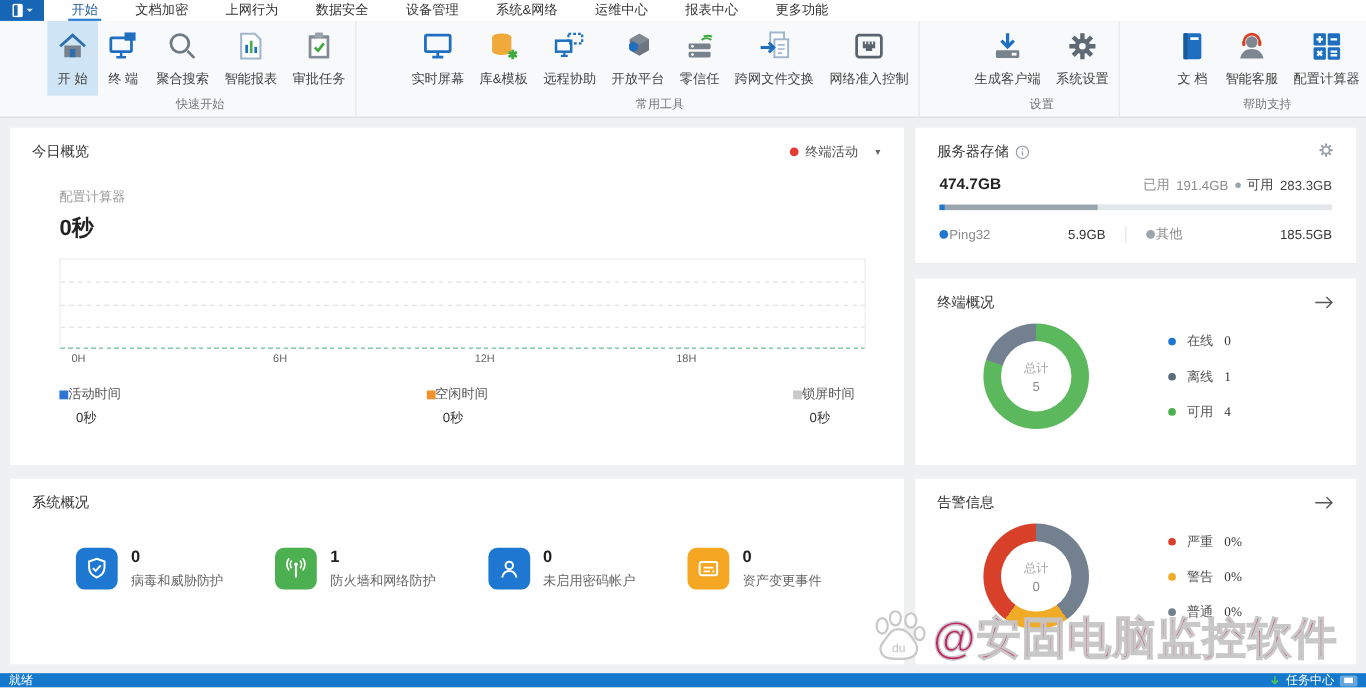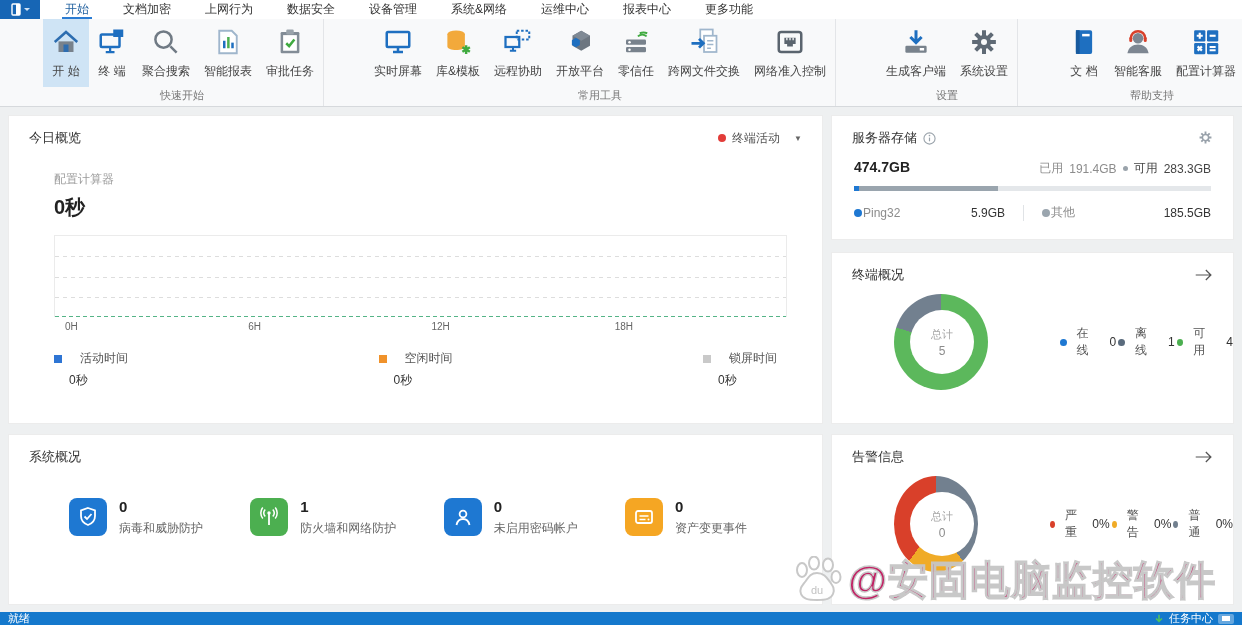--- a/index.html
+++ b/index.html
@@ -40,21 +40,21 @@
   .metric-label { font-size:12px; color:#9b9b9b; }
   .metric-value { font-size:20px; font-weight:bold; color:#222; margin-top:6px; }
   .chartbox { margin:14px 35px 0 45px; height:82px; border:1px solid #ebebeb; border-bottom:none; position:relative; }
   .dash { position:absolute; left:0; right:0; height:1px; background-image:repeating-linear-gradient(90deg,#ddd 0 4px,transparent 4px 8px); }
   .dash.g1{top:25%} .dash.g2{top:50%} .dash.g3{top:75%}
   .zero-line { position:absolute; left:0; right:0; bottom:0; height:1px; background-image:repeating-linear-gradient(90deg,#55b487 0 4px,transparent 4px 7px); }
   .ticks { position:relative; margin:4px 35px 0 45px; height:15px; font-size:10px; color:#666; }
   .ticks span { position:absolute; top:0; }
   .tick0{left:1.5%} .tick1{left:26.5%} .tick2{left:51.5%} .tick3{left:76.5%}
   .tlegend { display:flex; justify-content:space-between; margin:14px 45px 0 45px; }
-  .tleg-item .row1 { display:flex; align-items:center; gap:18px; font-size:12px; color:#555; }
+  .tleg-item .row1 { display:flex; align-items:center; gap:0; font-size:12px; color:#555; }
   .tleg-item .row2 { font-size:12px; color:#333; margin:5px 0 0 15px; }
   .sq { width:8px; height:8px; display:inline-block; }
   .dot { width:8px; height:8px; border-radius:50%; display:inline-block; }
   .filter { display:flex; align-items:center; gap:6px; font-size:12px; color:#555; cursor:pointer; }
   .caret { font-size:8px; color:#666; margin-left:8px; }
 
   
   .storage { height:125px; flex:none; }
   .st-total-row { display:flex; align-items:baseline; padding:0 22px; margin-top:12px; }
   .st-total { font-size:14px; font-weight:bold; color:#222; }
@@ -67,21 +67,21 @@
   .st-item .val { margin-left:auto; color:#333; padding-right:18px; }
   .st-div { width:1px; height:16px; background:#e0e3e6; margin-right:18px; }
   .info-icon { margin-left:6px; display:flex; cursor:pointer; }
 
   
   .donut-body { display:flex; align-items:center; margin-top:10px; }
   .donut { width:96px; height:96px; border-radius:50%; margin-left:62px; position:relative; }
   .donut-hole { position:absolute; left:16px; top:16px; width:64px; height:64px; border-radius:50%; background:#fff; display:flex; flex-direction:column; align-items:center; justify-content:center; }
   .donut-hole .cl { font-size:11px; color:#a5a5a5; }
   .donut-hole .cv { font-size:12px; color:#8c8c8c; margin-top:2px; }
-  .d-legend { margin-left:72px; display:flex; flex-direction:row; gap:2px; }
+  .d-legend { margin-left:72px; display:flex; flex-direction:column; gap:15px;font-family:Liberation Serif, serif; }
   .d-leg-row { display:flex; align-items:center; gap:10px; font-size:12px; color:#555; }
   .d-leg-row .dot { width:7px; height:7px; }
   .d-leg-row .val { color:#333; }
 
   
   .sys-items { display:flex; justify-content:space-between; padding:0 75px 0 60px; margin-top:32px; }
   .sys-item { display:flex; gap:12px; }
   .sys-ic { width:38px; height:38px; border-radius:8px; display:flex; align-items:center; justify-content:center; }
   .sys-ic svg { width:24px; height:24px; }
   .sys-txt .v { font-size:15px; font-weight:bold; color:#222; }

